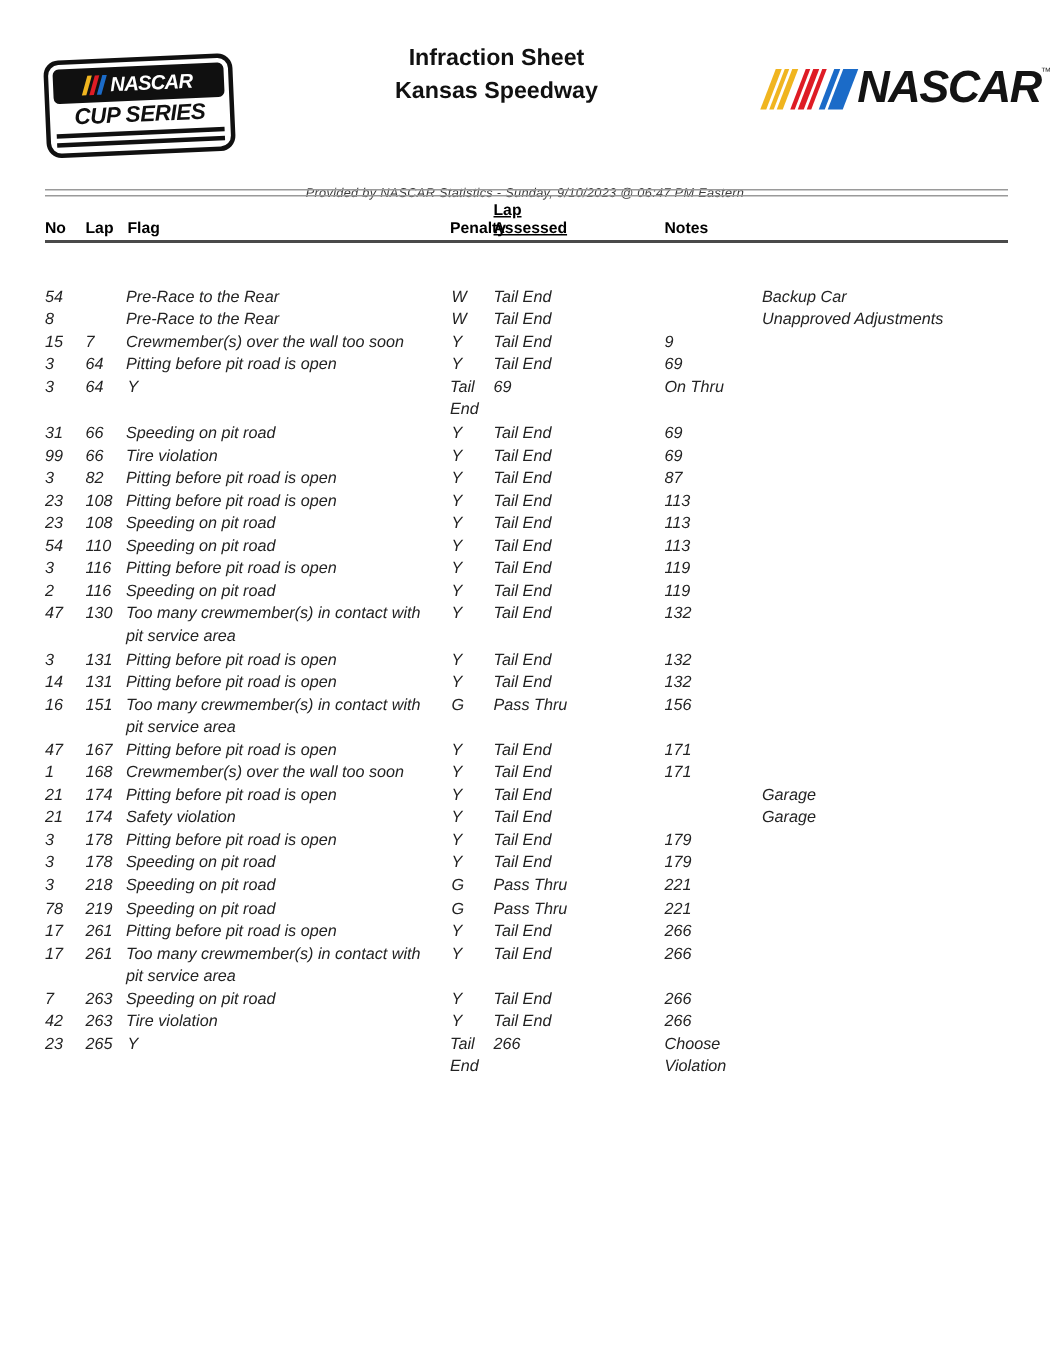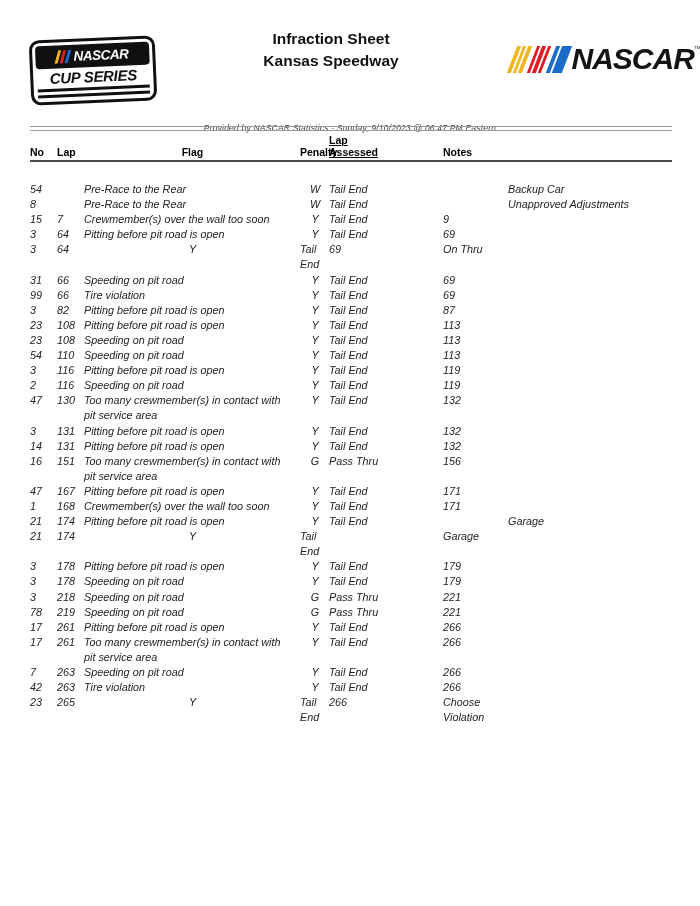--- a/index.html
+++ b/index.html
@@ -71,27 +71,27 @@
   .grid {
     display: grid;
     grid-template-columns: 27px 27px 216px 29px 114px 65px 1fr;
   }
   .thead {
     margin-top: 2px; align-items: end; min-height: 25px;
     border-bottom: 2px solid #4a4a4a; padding-bottom: 2px;
     font-size: 10.5px; font-weight: 700; color: #000; line-height: 12px;
   }
   .th-lap-assessed { max-width: 52px; text-decoration: underline; }
-  .tbody { padding-top: 20px; }
+  .tbody { padding-top: 0; margin-top: 29px; }
   .row {
     font-size: 10.8px; font-style: italic; color: #232323;
     line-height: 15.1px;
   }
   .c-infraction { padding-right: 6px; max-width: 210px; }
-  .c-flag { padding-left: 1px; text-align: center; }
+  .c-flag { padding-left: 1px; }
 </style>
 </head>
 <body>
 
 <div class="page">
 
   <div class="cup-logo">
     <div class="cup-inner">
       <div class="cup-top">
         <span class="cup-bars">
@@ -337,20 +337,21 @@
     <div class="cell c-infraction">Pitting before pit road is open</div>
     <div class="cell c-flag">Y</div>
     <div class="cell c-penalty">Tail End</div>
     <div class="cell c-lap-assessed"></div>
     <div class="cell c-notes">Garage</div>
   </div>
 
   <div class="row grid">
     <div class="cell c-no">21</div>
     <div class="cell c-lap">174</div>
+    <div class="cell c-infraction">Safety violation</div>
     <div class="cell c-flag">Y</div>
     <div class="cell c-penalty">Tail End</div>
     <div class="cell c-lap-assessed"></div>
     <div class="cell c-notes">Garage</div>
   </div>
 
   <div class="row grid">
     <div class="cell c-no">3</div>
     <div class="cell c-lap">178</div>
     <div class="cell c-infraction">Pitting before pit road is open</div>

